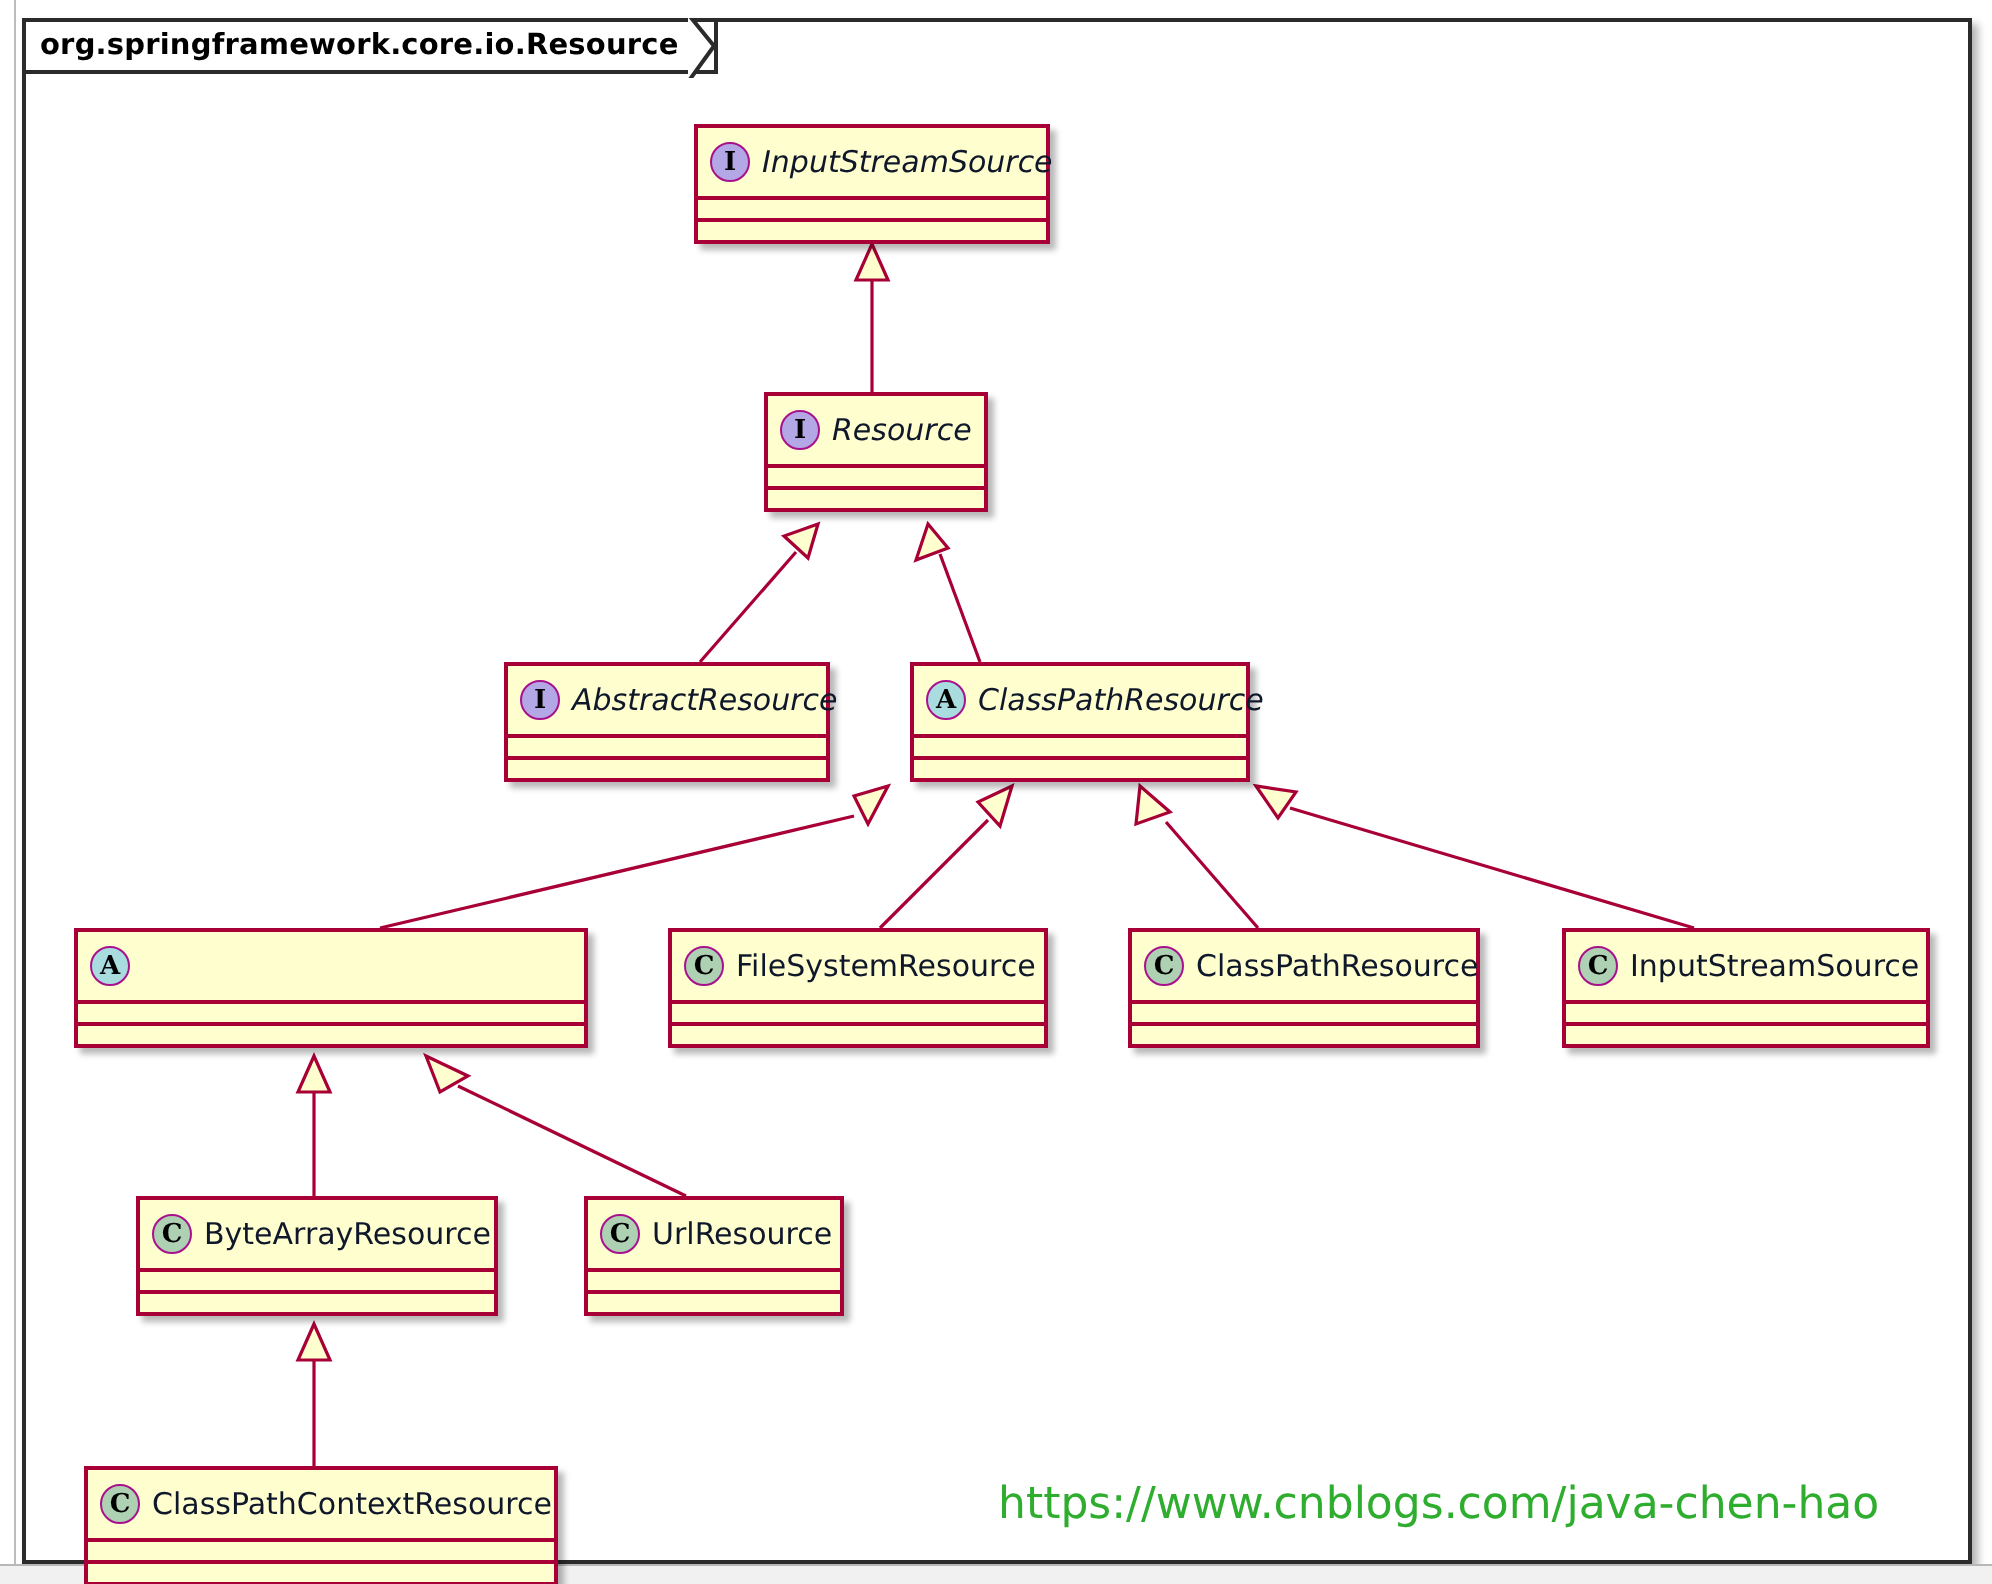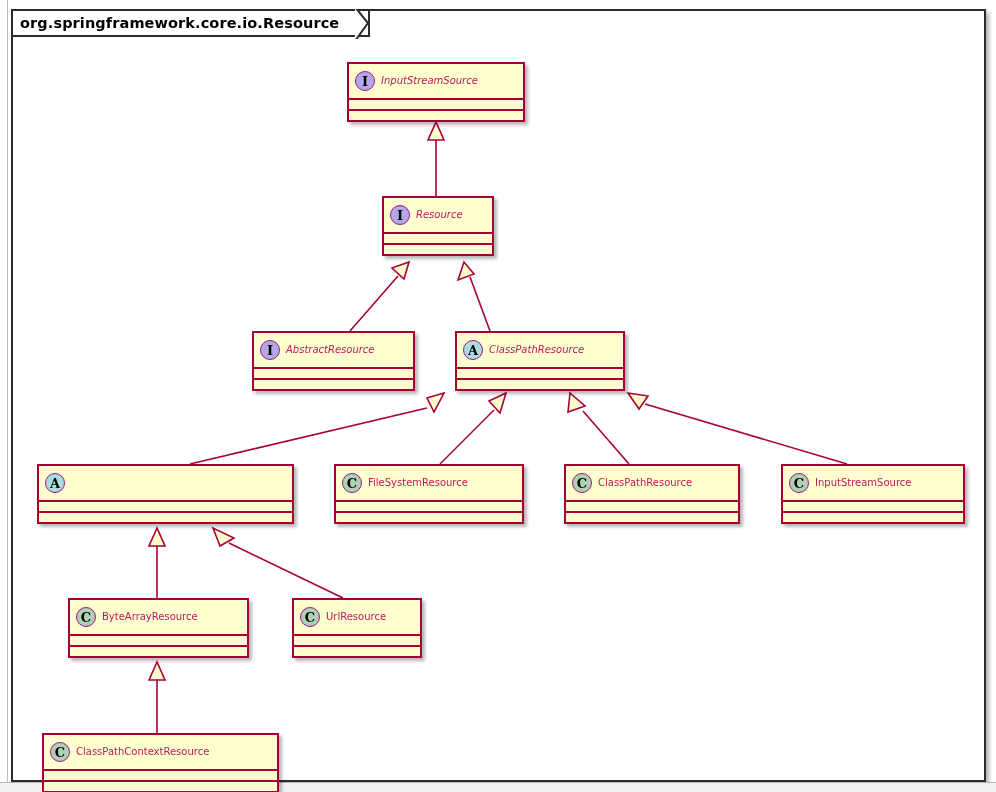--- a/index.html
+++ b/index.html
@@ -57,21 +57,21 @@
     border: 2px solid #2b2b2b;
     background: #ffffff;
     box-sizing: border-box;
     box-shadow: 3px 3px 4px rgba(0,0,0,0.30);
   }
   #package-tab {
     position: absolute;
     left: 11px;
     top: 9px;
     height: 28px;
-    padding: 0 29px 0 7px;
+    padding: 0 18px 0 7px;
     border: 2px solid #2b2b2b;
     border-bottom: 2px solid #2b2b2b;
     background: #ffffff;
     box-sizing: border-box;
     display: flex;
     align-items: center;
     font-size: 14.5px;
     font-weight: bold;
     letter-spacing: 0.1px;
     color: #000000;
@@ -145,22 +145,22 @@
   .stereo.abstract-cls {
     background: #A9DCDF;
     border: 1.5px solid #A9118C;
   }
   .stereo.concrete {
     background: #ADD1B2;
     border: 1.5px solid #A9118C;
   }
 
   .uml-name {
-    font-size: 10px;
-    color: #be185d;
+    font-size: 15px;
+    color: #0f172a;
     line-height: 1;
   }
   .uml-name.italic {
     font-style: italic;
   }
 
   
   #watermark {
     position: absolute;
     left: 499px;
@@ -357,17 +357,18 @@
     <div class="uml-title">
       <span class="stereo concrete">C</span>
       <span class="uml-name">ClassPathContextResource</span>
     </div>
     <div class="uml-sep"></div>
     <div class="uml-compartment"></div>
     <div class="uml-sep"></div>
     <div class="uml-compartment"></div>
   </div>
 
+  <div id="watermark">https://www.cnblogs.com/java-chen-hao</div>
 
   <div id="left-gutter"></div>
   <div id="bottom-strip"></div>
 
 </div>
 
 </body></html>

